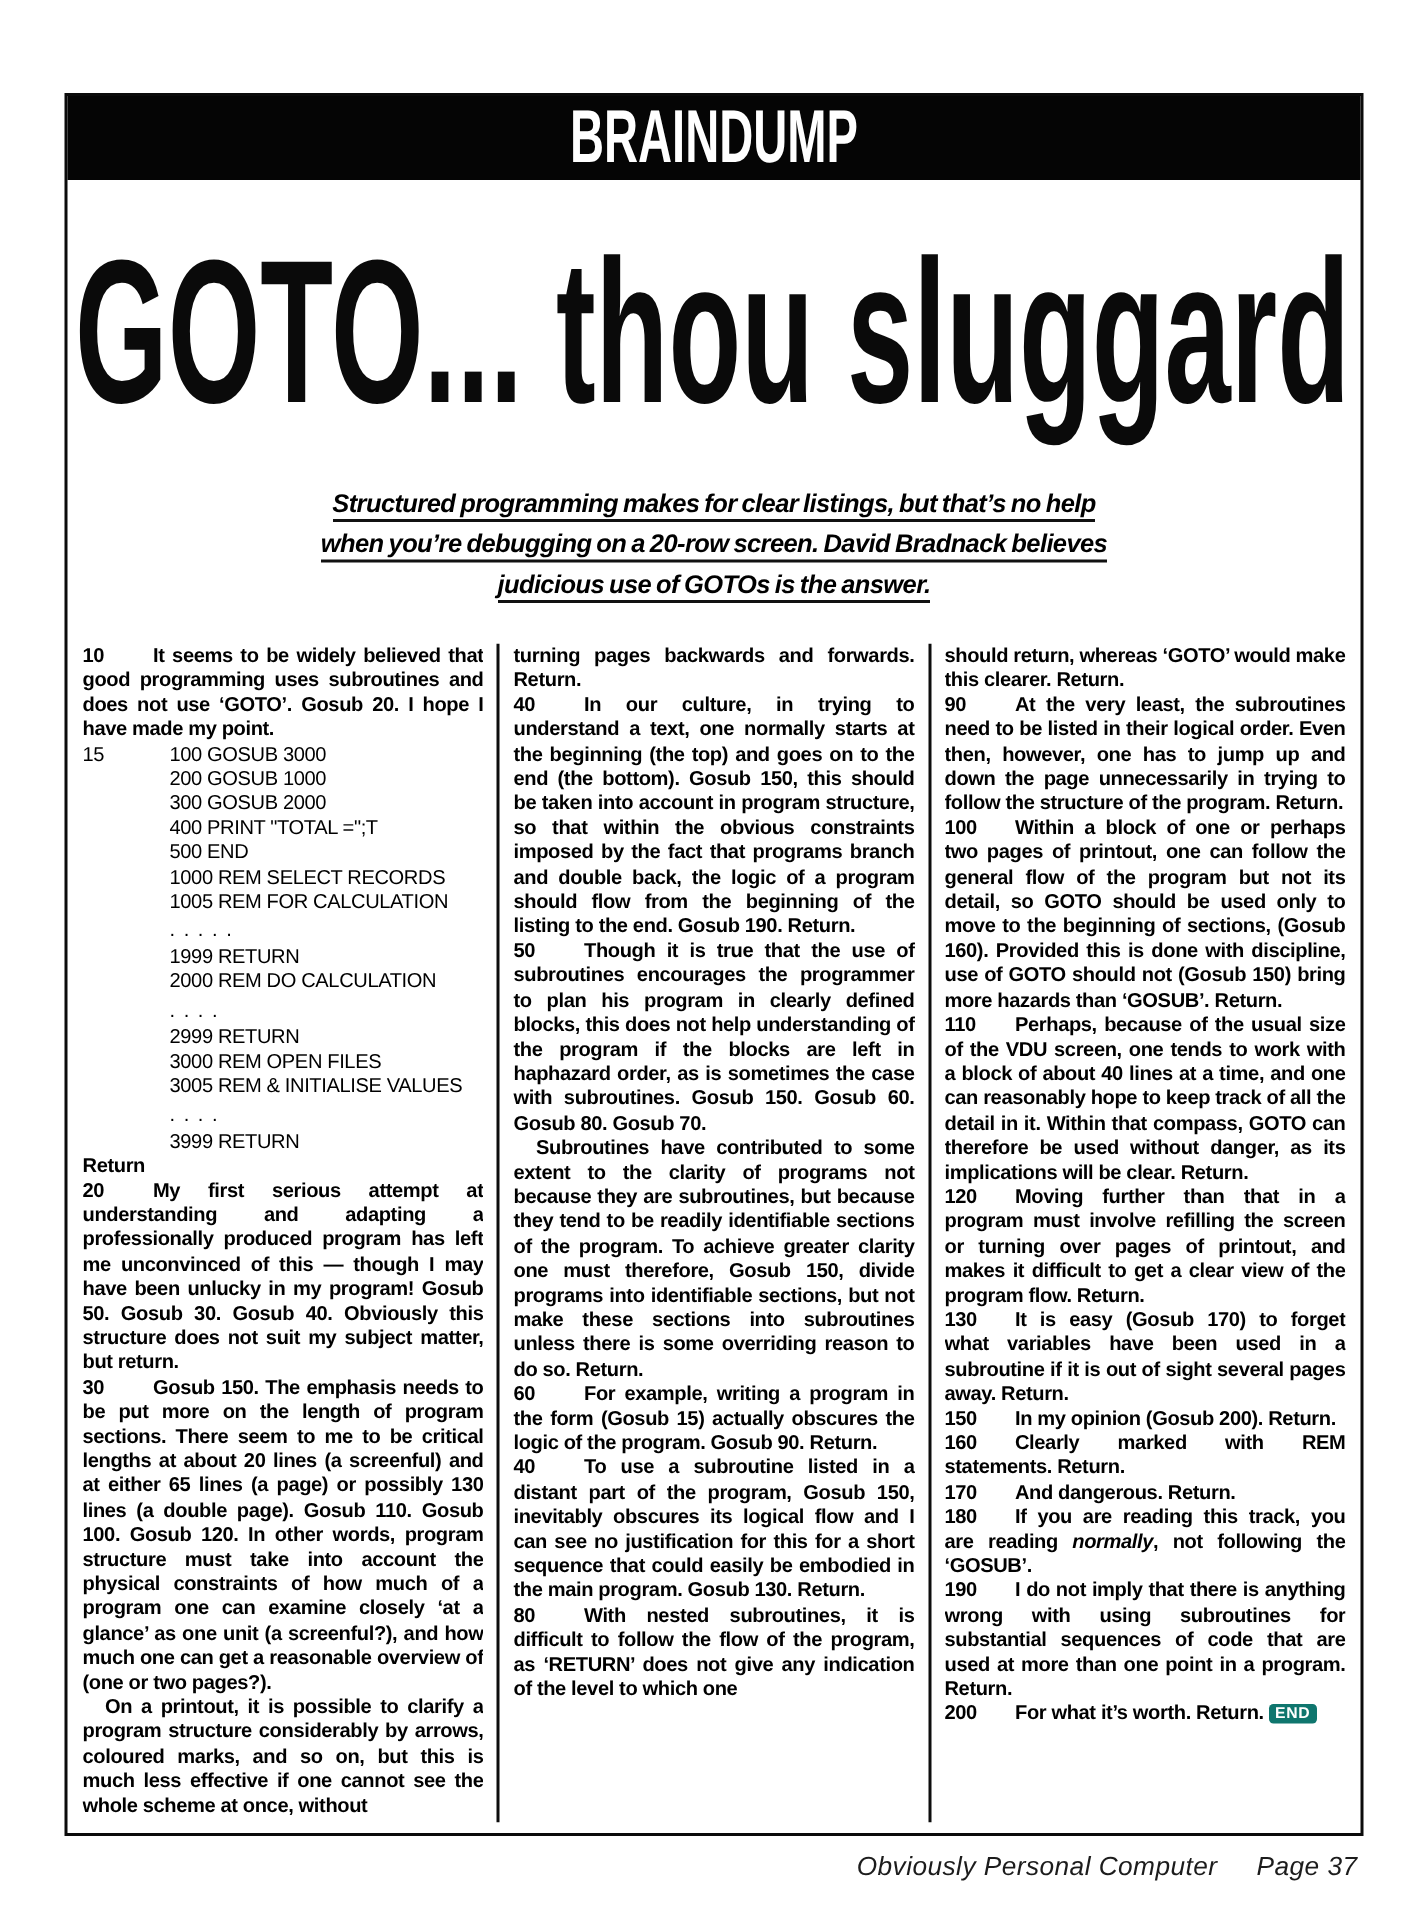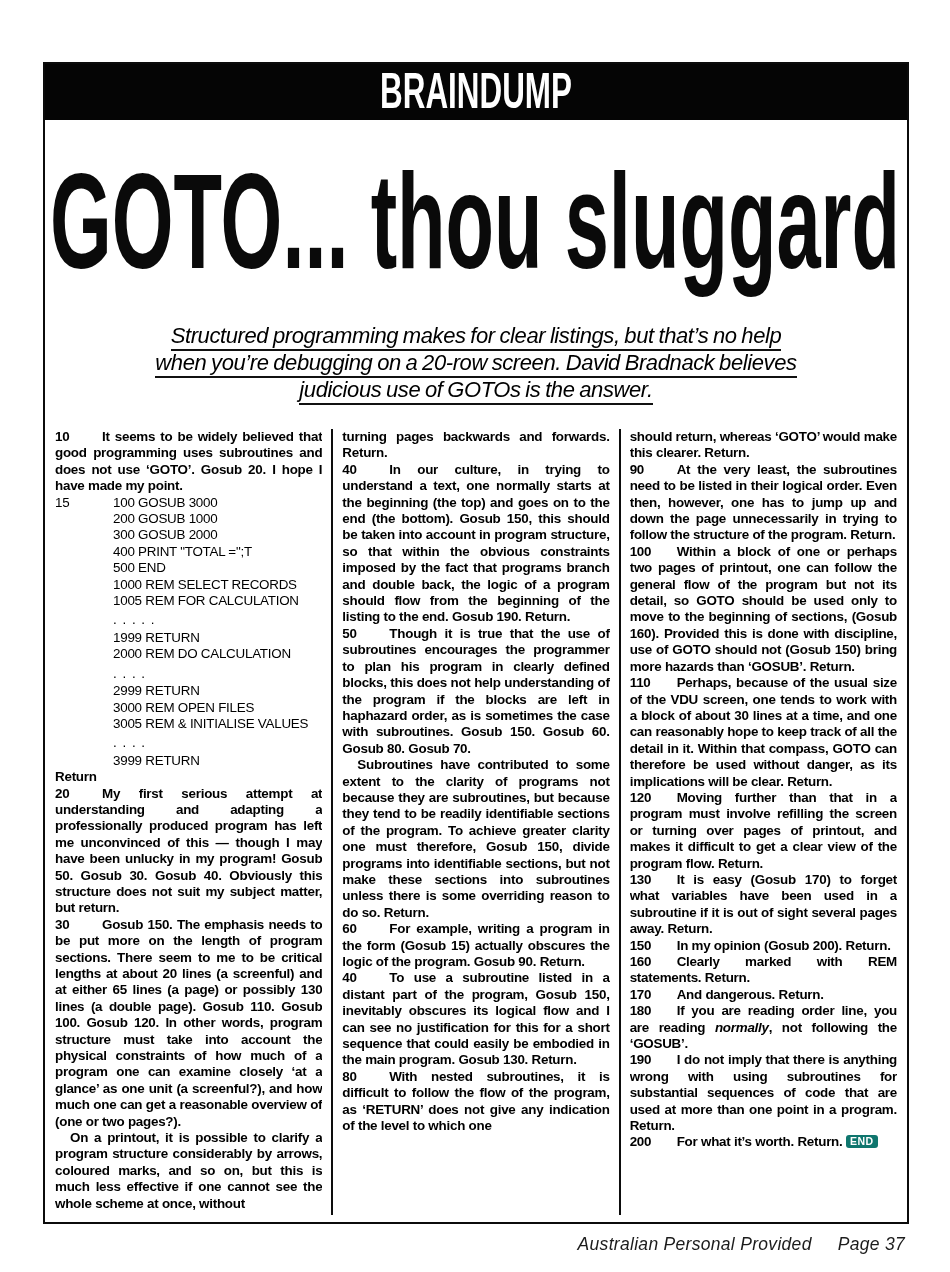--- a/index.html
+++ b/index.html
@@ -11,29 +11,29 @@
   .frame{
     position:absolute;left:43px;top:62px;width:866px;height:1162px;
     border:2px solid #0b0b0b;box-sizing:border-box;background:#fff;
   }
   .banner{height:56px;background:#050505;display:block;}
   .banner svg{display:block;width:100%;height:56px;}
   .headline-wrap{margin-top:36px;text-align:center;}
   .headline-wrap svg{display:block;width:100%;height:150px;}
   .standfirst{margin-top:16px;text-align:center;}
   .standfirst .sline{
-    display:block;font-size:22px;line-height:27px;font-weight:normal;font-style:italic;
+    display:block;font-size:17px;line-height:27px;font-weight:bold;font-style:italic;
     letter-spacing:-0.4px;word-spacing:-1px;
   }
   .standfirst .sline span{
     border-bottom:2px solid #111;padding-bottom:1px;
   }
   .columns{
     margin-top:26px;height:786px;overflow:hidden;
-    display:flex;align-items:stretch;padding:0 10px;box-sizing:border-box;justify-content:flex-end;
+    display:flex;align-items:stretch;padding:0 10px;box-sizing:border-box;
   }
   .col{flex:1 1 0;overflow:hidden;}
   .divider{width:2px;background:#0d0d0d;margin:0 9px;flex:0 0 auto;}
   .col p{
     margin:0;text-align:justify;
     font-size:13.4px;line-height:16.4px;font-weight:bold;
     letter-spacing:-0.25px;
   }
   .col p.indent{text-indent:15px;}
   .pnum{display:inline-block;min-width:47px;}
@@ -112,29 +112,29 @@
         <p class="indent"><span>Subroutines have contributed to some extent to the clarity of programs not because they are subroutines, but because they tend to be readily identifiable sections of the program. To achieve greater clarity one must therefore, Gosub 150, divide programs into identifiable sections, but not make these sections into subroutines unless there is some overriding reason to do so. Return.</span></p>
         <p class="numbered"><span class="pnum">60</span><span>For example, writing a program in the form (Gosub 15) actually obscures the logic of the program. Gosub 90. Return.</span></p>
         <p class="numbered"><span class="pnum">40</span><span>To use a subroutine listed in a distant part of the program, Gosub 150, inevitably obscures its logical flow and I can see no justification for this for a short sequence that could easily be embodied in the main program. Gosub 130. Return.</span></p>
         <p class="numbered"><span class="pnum">80</span><span>With nested subroutines, it is difficult to follow the flow of the program, as ‘RETURN’ does not give any indication of the level to which one</span></p>
       </div>
       <div class="divider"></div>
       <div class="col">
         <p class="plain"><span>should return, whereas ‘GOTO’ would make this clearer. Return.</span></p>
         <p class="numbered"><span class="pnum">90</span><span>At the very least, the subroutines need to be listed in their logical order. Even then, however, one has to jump up and down the page unnecessarily in trying to follow the structure of the program. Return.</span></p>
         <p class="numbered"><span class="pnum">100</span><span>Within a block of one or perhaps two pages of printout, one can follow the general flow of the program but not its detail, so GOTO should be used only to move to the beginning of sections, (Gosub 160). Provided this is done with discipline, use of GOTO should not (Gosub 150) bring more hazards than ‘GOSUB’. Return.</span></p>
-        <p class="numbered"><span class="pnum">110</span><span>Perhaps, because of the usual size of the VDU screen, one tends to work with a block of about 30 lines at a time, and one can reasonably hope to keep track of all the detail in it. Within that compass, GOTO can therefore be used without danger, as its implications will be clear. Return.</span></p>
+        <p class="numbered"><span class="pnum">110</span><span>Perhaps, because of the usual size of the VDU screen, one tends to work with a block of about 40 lines at a time, and one can reasonably hope to keep track of all the detail in it. Within that compass, GOTO can therefore be used without danger, as its implications will be clear. Return.</span></p>
         <p class="numbered"><span class="pnum">120</span><span>Moving further than that in a program must involve refilling the screen or turning over pages of printout, and makes it difficult to get a clear view of the program flow. Return.</span></p>
         <p class="numbered"><span class="pnum">130</span><span>It is easy (Gosub 170) to forget what variables have been used in a subroutine if it is out of sight several pages away. Return.</span></p>
         <p class="numbered"><span class="pnum">150</span><span>In my opinion (Gosub 200). Return.</span></p>
         <p class="numbered"><span class="pnum">160</span><span>Clearly marked with REM statements. Return.</span></p>
         <p class="numbered"><span class="pnum">170</span><span>And dangerous. Return.</span></p>
-        <p class="numbered"><span class="pnum">180</span><span>If you are reading order line, you are reading </span><span class="it">normally</span><span>, not following the ‘GOSUB’.</span></p>
+        <p class="numbered"><span class="pnum">180</span><span>If you are reading this track, you are reading </span><span class="it">normally</span><span>, not following the ‘GOSUB’.</span></p>
         <p class="numbered"><span class="pnum">190</span><span>I do not imply that there is anything wrong with using subroutines for substantial sequences of code that are used at more than one point in a program. Return.</span></p>
         <p class="numbered"><span class="pnum">200</span><span>For what it’s worth. Return.</span> <span class="end-badge">END</span></p>
       </div>
     </div>
 
 </div>
 
 <div class="footer">
-  <span>Australian Personal Provided</span><span class="fpage">Page 37</span>
+  <span>Obviously Personal Computer</span><span class="fpage">Page 37</span>
 </div>
 
 </body></html>

